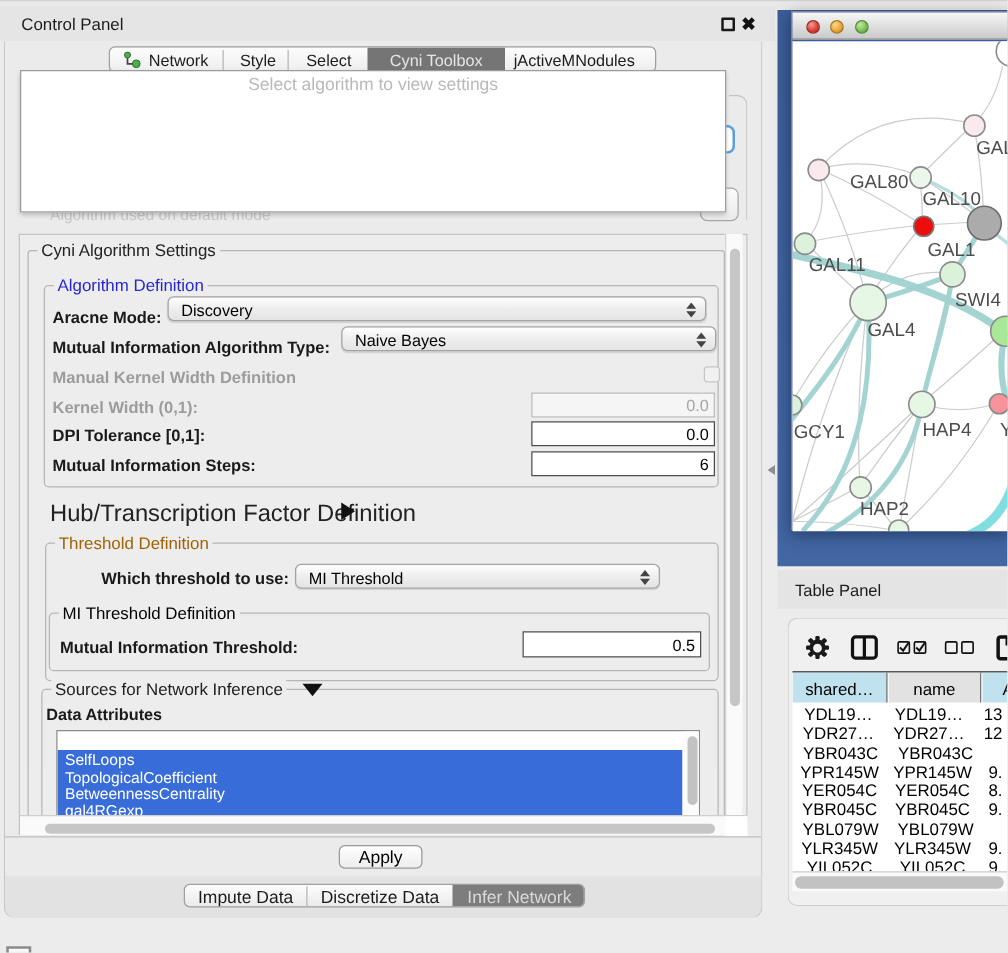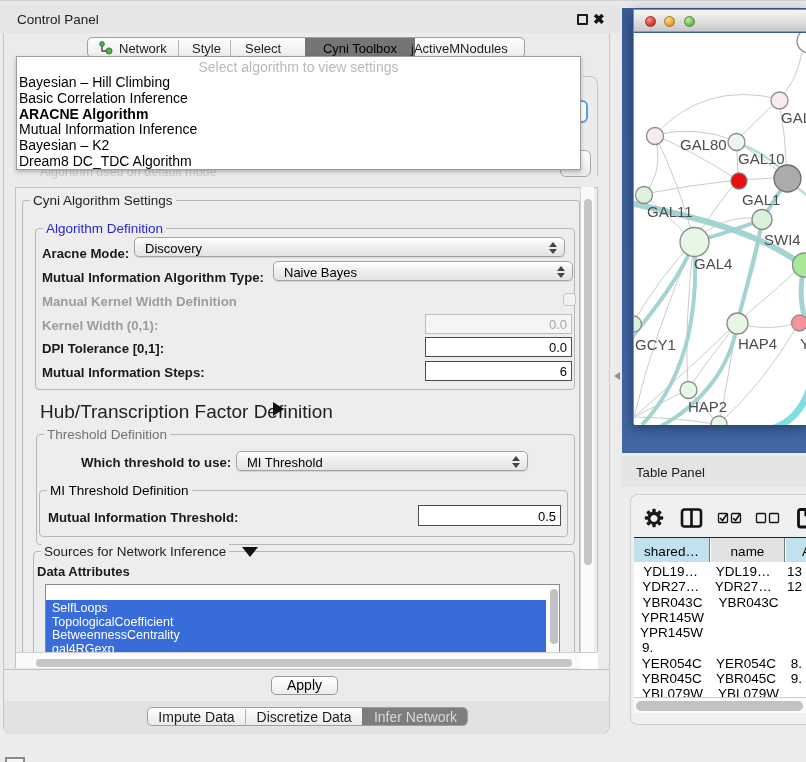--- a/index.html
+++ b/index.html
@@ -35,21 +35,21 @@
       <path d="M4 3 L4 10 L10 10" stroke="#444" stroke-width="1.4" fill="none"></path>
       <circle cx="4" cy="3" r="2.4" fill="#4caf50" stroke="#2c7031" stroke-width="0.8"></circle>
       <circle cx="11" cy="10" r="3.1" fill="#4caf50" stroke="#2c7031" stroke-width="0.8"></circle>
     </svg>
     <div class="abs" style="left:31px;top:3px;">Network</div>
   </div>
   <div class="abs" style="left:90px;top:2px;width:1px;height:17px;background:#b5b5b5;"></div>
   <div class="abs" style="left:104px;top:3px;">Style</div>
   <div class="abs" style="left:142px;top:2px;width:1px;height:17px;background:#b5b5b5;"></div>
   <div class="abs" style="left:157px;top:3px;">Select</div>
-  <div class="abs" style="left:206px;top:0;width:110px;height:21px;background:#757575;color:#000000;text-align:center;padding-top:3px;margin-left:11px;">Cyni Toolbox</div>
+  <div class="abs" style="left:206px;top:0;width:110px;height:21px;background:#757575;color:#e5e5e5;text-align:center;padding-top:3px;">Cyni Toolbox</div>
   <div class="abs" style="left:323px;top:3px;">jActiveMNodules</div>
 </div>
 
 <div class="abs" style="left:40px;top:165px;font-size:12.5px;color:#c8c8c8;">Algorithm used on default mode</div>
 
 <div class="abs" style="left:15px;top:187px;width:583px;height:481px;background:#ededed;border:1px solid #c3c3c3;border-bottom:none;"></div>
 
 <div class="grp" style="left:22px;top:200px;width:558px;height:462px;border-radius:3px;">
   <span class="ttl" style="background:#ededed;color:#222;">Cyni Algorithm Settings</span>
 </div>
@@ -79,21 +79,21 @@
 <div class="field" style="left:425px;top:314px;width:147px;height:20px;border-color:#bcbcbc;background:#f5f5f5;color:#a6a6a6;padding-top:2px;">0.0</div>
 <div class="lbl" style="left:42px;top:341px;">DPI Tolerance [0,1]:</div>
 <div class="field" style="left:425px;top:337px;width:147px;height:20px;padding-top:2px;">0.0</div>
 <div class="lbl" style="left:42px;top:365px;">Mutual Information Steps:</div>
 <div class="field" style="left:425px;top:361px;width:147px;height:20px;padding-top:2px;">6</div>
 
 <div class="abs" style="left:40px;top:401px;font-size:19px;color:#222;">Hub/Transcription Factor Definition</div>
 <div class="abs" style="left:273px;top:402px;width:0;height:0;border-top:7px solid transparent;border-bottom:7px solid transparent;border-left:11px solid #111;"></div>
 
 <div class="grp" style="left:36px;top:434px;width:539px;height:111px;">
-  <span class="ttl" style="color:#737373;">Threshold Definition</span>
+  <span class="ttl" style="color:#a16207;">Threshold Definition</span>
 </div>
 <div class="lbl" style="left:81px;top:455px;">Which threshold to use:</div>
 <div class="combo" style="left:236px;top:451px;width:292px;height:20px;padding-left:28px;">
   <div class="ctext">MI Threshold</div>
   <div class="arrows">
       <div class="up"></div>
       <div class="dn"></div>
     </div>
 </div>
 <div class="grp" style="left:39px;top:490px;width:529px;height:47px;">
@@ -131,28 +131,20 @@
 <div class="abs" style="left:4px;top:701px;width:605px;height:33px;background:#e2e2e2;border-radius:0 0 8px 8px;"></div>
 <div class="abs" style="left:147px;top:707px;width:321px;height:19px;background:linear-gradient(#fdfdfd,#eaeaea);border:1px solid #9f9f9f;border-radius:5px;overflow:hidden;font-size:14px;color:#1c1c1c;">
   <div class="abs" style="left:0;top:1px;width:97px;text-align:center;">Impute Data</div>
   <div class="abs" style="left:97px;top:1px;width:1px;height:17px;background:#b5b5b5;"></div>
   <div class="abs" style="left:98px;top:1px;width:116px;text-align:center;">Discretize Data</div>
   <div class="abs" style="left:214px;top:0;width:107px;height:19px;background:#7d7d7d;color:#d9d9d9;text-align:center;padding-top:1px;">Infer Network</div>
 </div>
 
 <div class="abs" style="left:16px;top:56px;width:565px;height:114px;background:#fff;border:1px solid #9c9c9c;box-shadow:0 2px 4px rgba(0,0,0,0.25);z-index:30;">
   <div class="abs" style="left:0;top:2px;width:100%;text-align:center;font-size:14px;color:#b9b9b9;">Select algorithm to view settings</div>
-  <div class="abs" style="left:2px;top:18px;font-size:14px;line-height:15.8px;color:#000;">
-    Bayesian – Hill Climbing<br>
-    Basic Correlation Inference<br>
-    <span class="b">ARACNE Algorithm</span><br>
-    Mutual Information Inference<br>
-    Bayesian – K2<br>
-    Dream8 DC_TDC Algorithm
-  </div>
 </div>
 <div class="abs" style="left:583px;top:76px;width:15px;height:100px;border:1px solid #c4c4c4;border-left:none;border-bottom:none;border-radius:0 8px 0 0;z-index:5;"></div>
 <div class="abs" style="left:560px;top:150px;width:31px;height:27px;border:1px solid #a8a8a8;border-radius:6px;background:linear-gradient(#fdfdfd,#e9e9e9);z-index:5;"></div>
 
 <div class="abs" style="left:575px;top:100px;width:13px;height:23px;border:2px solid #5c9fd6;border-radius:0 6px 6px 0;border-left:none;background:#fff;z-index:29;"></div>
 
 <div class="abs" style="left:614px;top:372px;width:0;height:0;border-top:4px solid transparent;border-bottom:4px solid transparent;border-right:6px solid #8f8f8f;"></div>
 
 <div class="abs" style="left:622px;top:8px;width:184px;height:445px;background:linear-gradient(#3b5d97,#4267a3);"></div>
 <div class="abs" style="left:633px;top:9px;width:173px;height:415px;border:1px solid #8e8e8e;border-right:none;box-shadow:0 4px 12px rgba(10,20,50,0.5);">
@@ -286,21 +278,21 @@
     <div style="display:flex;">
         <span style="width:77px;text-align:center;">YDR27…</span>
         <span style="width:75px;text-align:center;">YDR27…</span>
         <span style="padding-left:8px;">12</span>
       </div>
     <div style="display:flex;">
         <span style="width:77px;text-align:center;">YBR043C</span>
         <span style="width:75px;text-align:center;">YBR043C</span>
         <span></span>
       </div>
-    <div style="display:flex;flex-direction:column;">
+    <div style="display:flex;">
         <span style="width:77px;text-align:center;">YPR145W</span>
         <span style="width:75px;text-align:center;">YPR145W</span>
         <span style="padding-left:8px;">9.</span>
       </div>
     <div style="display:flex;">
         <span style="width:77px;text-align:center;">YER054C</span>
         <span style="width:75px;text-align:center;">YER054C</span>
         <span style="padding-left:8px;">8.</span>
       </div>
     <div style="display:flex;">

